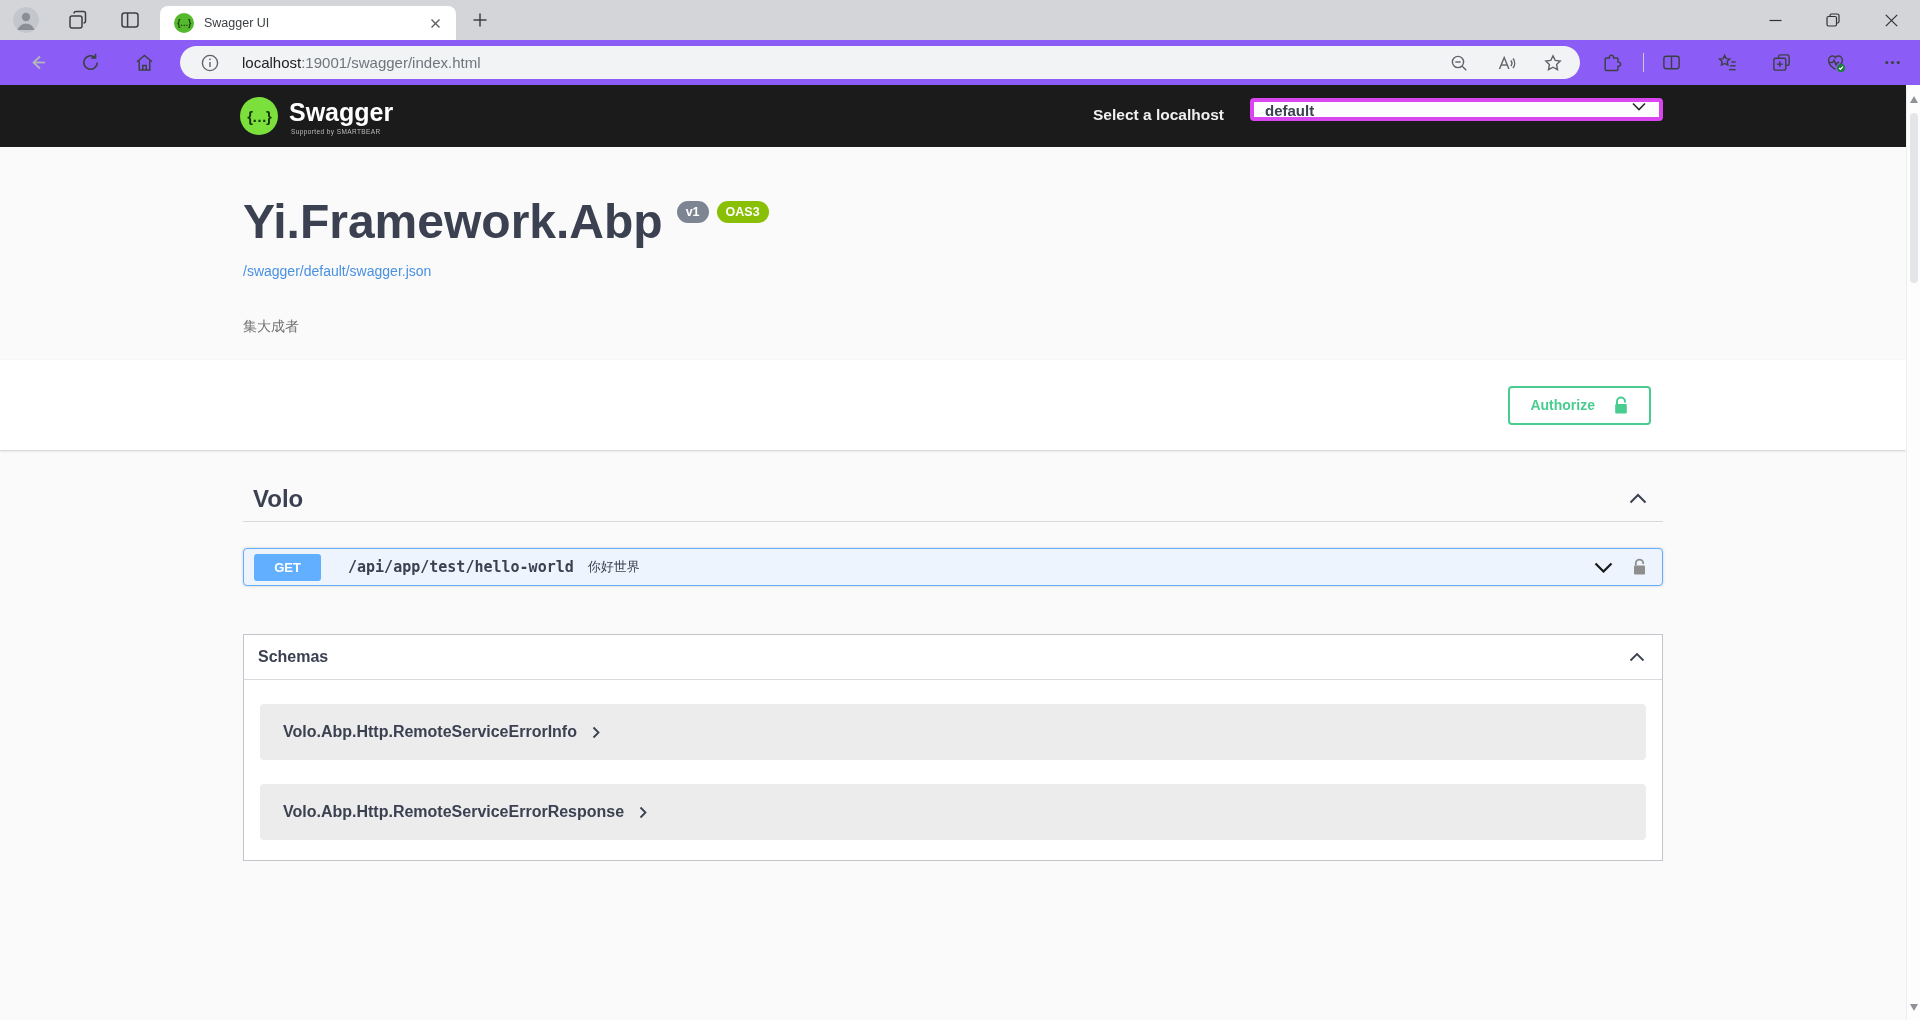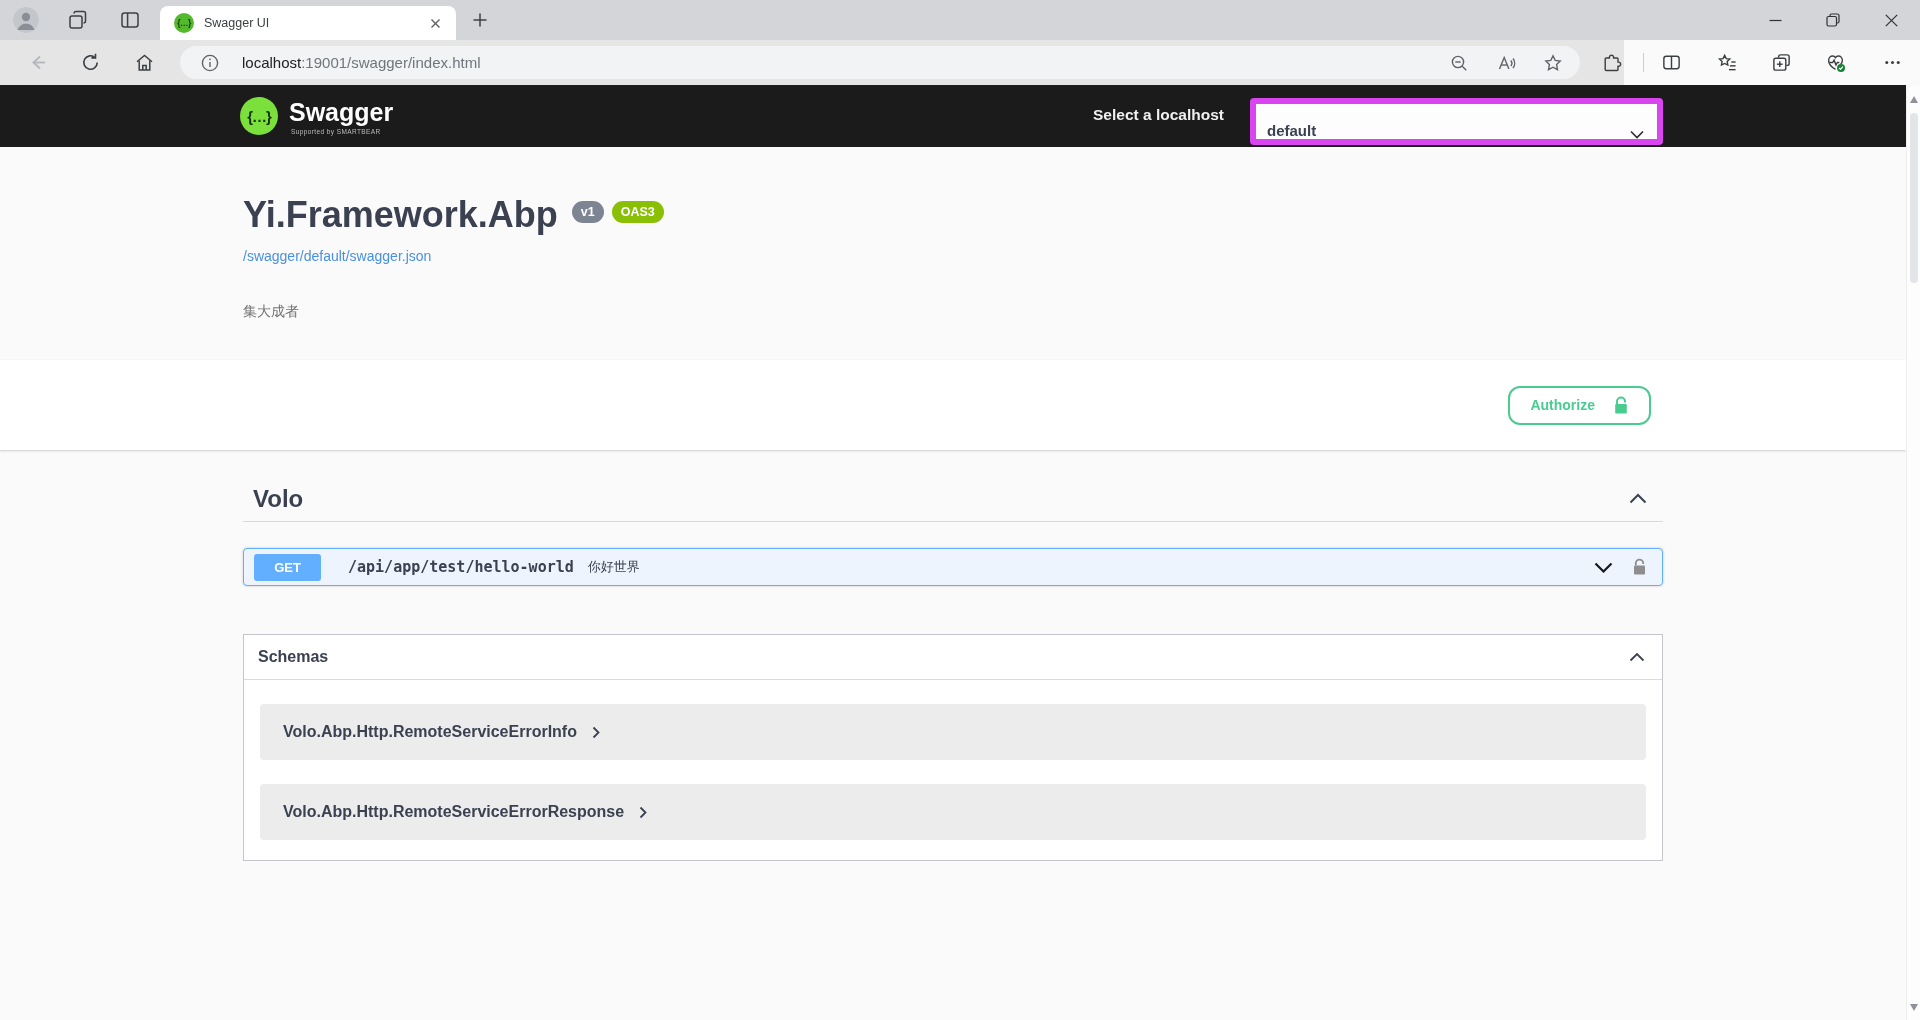--- a/index.html
+++ b/index.html
@@ -15,61 +15,61 @@
          border-radius:8px 8px 0 0; display:flex; align-items:center; }
   .favicon { width:20px; height:20px; border-radius:50%; background:#55b92e; margin-left:14px;
              display:flex; align-items:center; justify-content:center;
              font-size:8.5px; font-weight:700; color:#143307; letter-spacing:-0.5px; }
   .tab-title { margin-left:10px; font-size:12.5px; color:#3c4043; flex:1; }
   .tab-close { width:17px; height:17px; margin-right:12px; }
   .newtab { position:absolute; left:470px; top:10px; width:20px; height:20px; }
   .wincontrols { position:absolute; right:0; top:0; height:40px; display:flex; }
   .winbtn { width:58px; height:40px; display:flex; align-items:center; justify-content:center; }
 
-  .toolbar { position:absolute; left:0; top:40px; width:1624px; height:45px; background:#e5e5e5;text-decoration:underline; }
+  .toolbar { position:absolute; left:0; top:40px; width:1920px; height:45px; background:#8b5cf6;text-decoration:underline; }
   .nav-icon { position:absolute; top:12px; width:21px; height:21px; }
   .omnibox { position:absolute; left:180px; top:6px; width:1400px; height:33px; border-radius:17px;
              background:#f1f3f5; display:flex; align-items:center; }
   .url { margin-left:22px; font-size:15px; color:#202124; flex:1; white-space:nowrap; }
   .url .rest { color:#70757b; }
   .box-icon { width:20px; height:20px; margin-right:27px; }
   .ext-icon { position:absolute; top:12px; width:21px; height:21px; }
   .divider-v { position:absolute; left:1643px; top:13px; width:1px; height:19px; background:#c9ccd0; }
 
   
   .viewport { position:absolute; left:0; top:85px; right:14px; bottom:0; background:#fafafa; overflow:hidden; }
   .sw-topbar { position:relative; height:62px; background:#1b1b1b; }
   .sw-logo-circle { position:absolute; left:240px; top:12px; width:38px; height:38px; border-radius:50%;
                     background:#7be03c; display:flex; align-items:center; justify-content:center;
                     font-size:15px; font-weight:700; color:#16320a; letter-spacing:-1px; }
   .sw-logo-text { position:absolute; left:289px; top:13px; font-size:25px; font-weight:600; color:#ffffff; }
   .sw-logo-sub { position:absolute; left:291px; top:43px; font-size:6.5px; color:#bdbdbd; letter-spacing:.4px; }
   .sw-select-label { position:absolute; left:1093px; top:21px; font-size:15.5px; font-weight:700; color:#f0f0f0; }
-  .sw-select { position:absolute; left:1250px; top:13px; width:413px; height:47px; background:#fdfdfd;
-               border:6px solid #d946ef; border-radius:4px; display:flex; align-items:flex-end; cursor:pointer; }
+  .sw-select { position:absolute; left:1250px; top:13px; width:413px; height:23px; background:#fdfdfd;
+               border:4px solid #d946ef; border-radius:4px; display:flex; align-items:flex-start; cursor:pointer; }
   .sw-select-value { margin-left:11px; font-size:15px; font-weight:700; color:#3b4151; flex:1; }
   .sw-select-chevron { margin-right:13px; }
 
   
   .wrap { width:1420px; margin:0 auto; }
   .info-section { height:213px; background:#fafafa; }
   .info-title-row { display:flex; align-items:flex-start; padding-top:46px; }
-  .api-title { font-size:36px; font-weight:700; color:#3b4151; line-height:1.2; }
+  .api-title { font-size:48px; font-weight:700; color:#3b4151; line-height:1.2; }
   .badge { border-radius:50px; color:#fff; font-size:12.5px; font-weight:700; padding:4px 9px; }
   .badge-version { background:#7d8492; margin-left:14px; margin-top:8px; }
   .badge-oas { background:#89bf04; margin-left:8px; margin-top:8px; }
   .spec-link { margin-top:12px; font-size:14px; color:#4990e2; cursor:pointer; display:inline-block; }
   .api-desc { margin-top:38px; font-size:14px; color:#737373; }
 
   
   .scheme-container { height:90px; background:#ffffff; box-shadow:0 1px 2px 0 rgba(0,0,0,.18);
                       display:flex; align-items:center; }
   .scheme-inner { width:1420px; margin:0 auto; display:flex; justify-content:flex-end; }
   .btn-authorize { display:flex; align-items:center; gap:18px; background:transparent;
-                   border:2px solid #49cc90; border-radius:12px; padding:8px 20px; margin-right:12px;
+                   border:2px solid #49cc90; border-radius:4px; padding:8px 20px; margin-right:12px;
                    color:#49cc90; font-size:14px; font-weight:700; cursor:pointer;
                    font-family:"Liberation Sans", sans-serif; }
 
   
   .tag-header { margin-top:20px; height:52px; display:flex; align-items:center;
                 justify-content:space-between; padding:6px 16px 0 10px;
                 border-bottom:1px solid #d8dade; cursor:pointer; }
   .tag-title { font-size:24px; font-weight:700; color:#3b4151; }
   .opblock { margin-top:26px; height:38px; background:#edf4fd; border:1px solid #61affe; border-radius:4px;
              box-shadow:0 0 3px rgba(0,0,0,.19); display:flex; align-items:center; padding:0 10px; cursor:pointer; }

